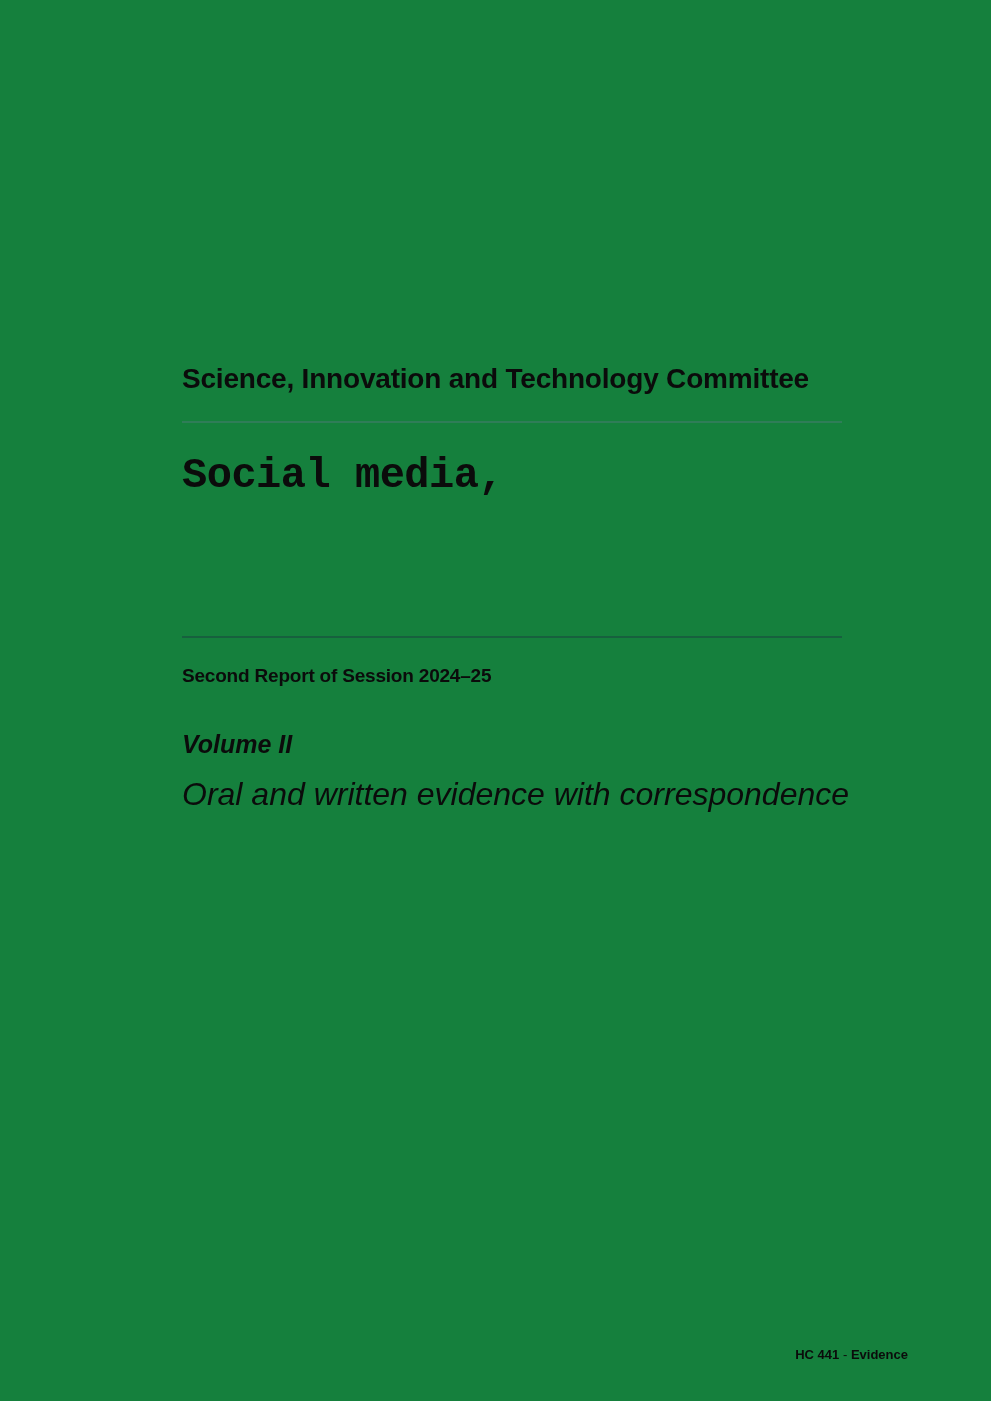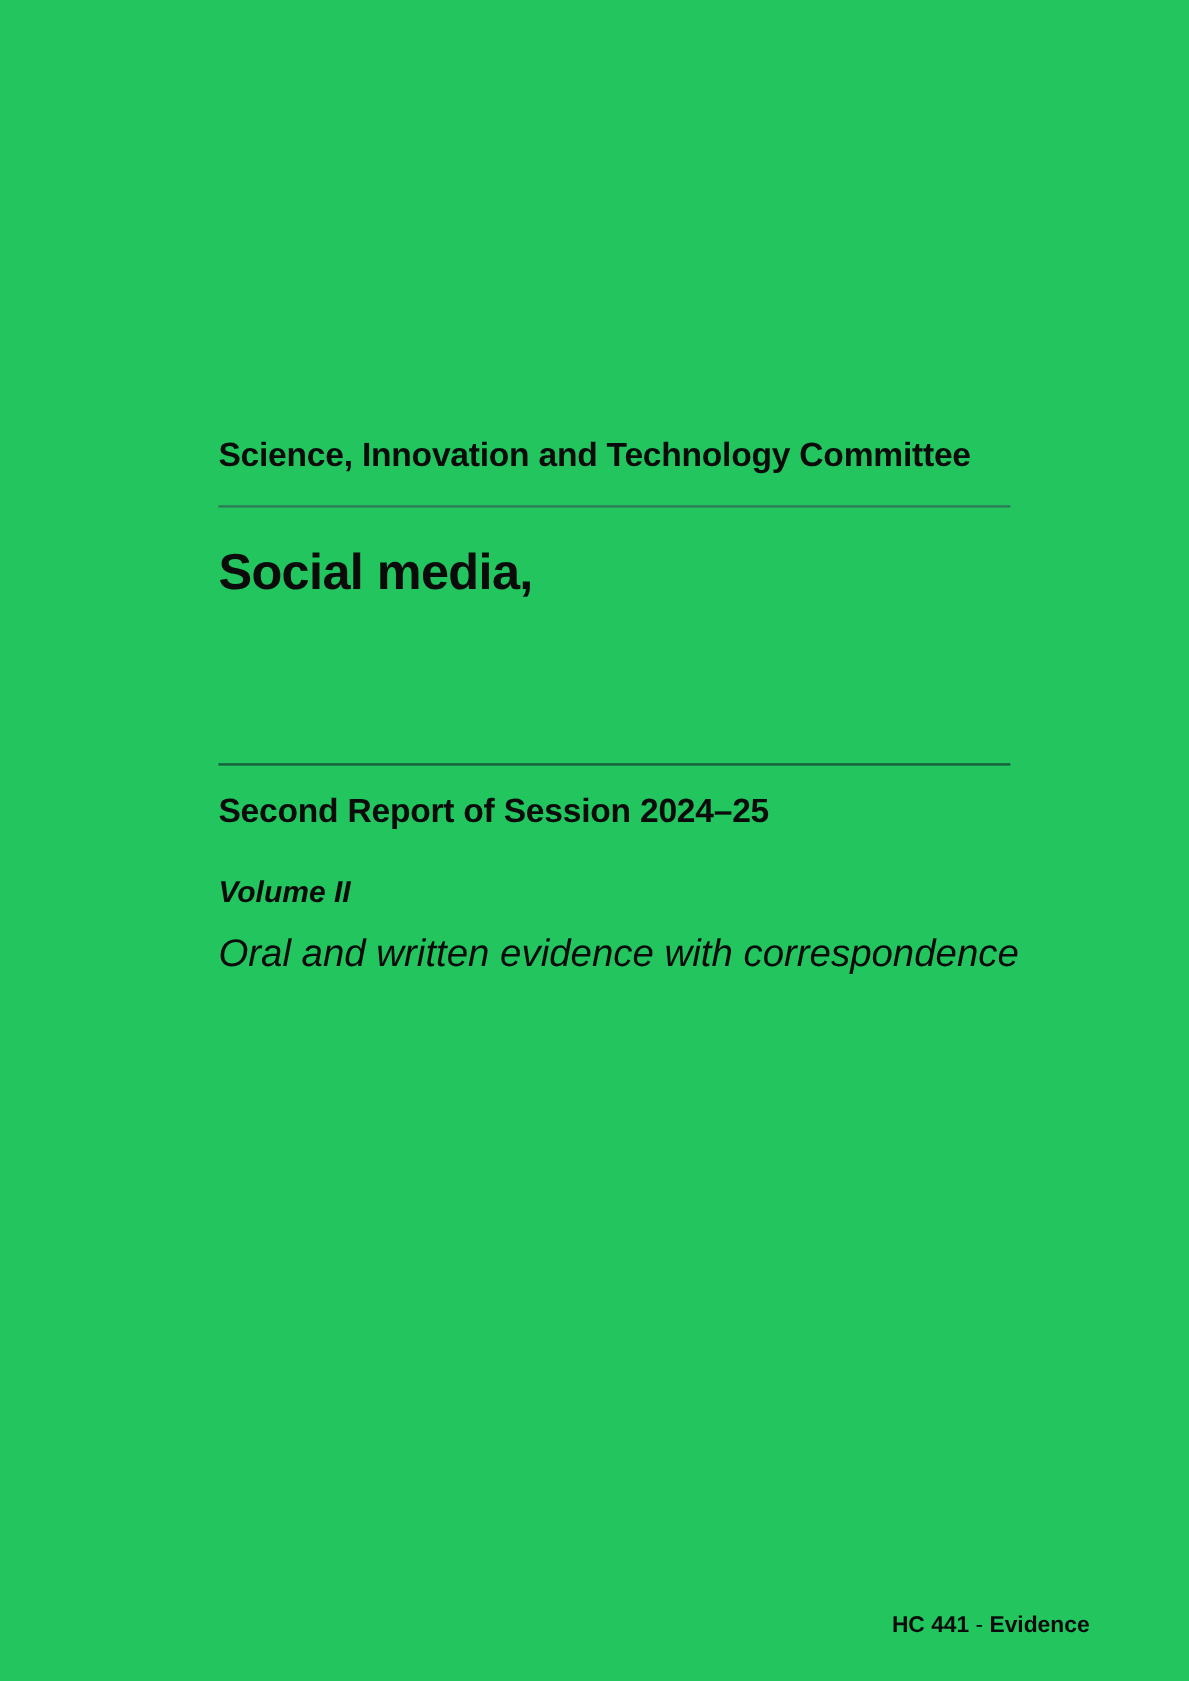--- a/index.html
+++ b/index.html
@@ -4,21 +4,21 @@
 <style>
   html, body {
     margin: 0;
     padding: 0;
     background: #e8e8e8;
   }
   .page {
     position: relative;
     width: 991px;
     height: 1401px;
-    background: #22c55e;
+    background: #15803d;
     font-family: "Liberation Sans", sans-serif;
     color: #0b0b0b;
     overflow: hidden;
   }
   .committee-name {
     position: absolute;
     left: 182px;
     top: 362px;
     margin: 0;
     font-size: 28px;
@@ -44,27 +44,27 @@
     left: 182px;
     top: 449px;
     margin: 0;
     font-size: 42px;
     line-height: 55px;
     font-weight: 700;
     letter-spacing: -0.5px;
     color: #0b0b0b;
     white-space: nowrap;
   }
-  .report-title span { display: block; }
+  .report-title span { display: block; font-family: Liberation Mono, monospace; }
   .session-report {
     position: absolute;
     left: 182px;
     top: 659px;
     margin: 0;
-    font-size: 28px;
+    font-size: 19px;
     line-height: 34px;
     font-weight: 700;
     letter-spacing: -0.2px;
     text-align: center;
   }
   .volume {
     position: absolute;
     left: 182px;
     top: 729px;
     margin: 0;
@@ -81,21 +81,21 @@
     font-size: 32px;
     line-height: 30px;
     font-weight: 400;
     font-style: italic;
   }
   .footer-ref {
     position: absolute;
     top: 1344px;
     right: 83px;
     margin: 0;
-    font-size: 19px;
+    font-size: 13px;
     line-height: 22px;
     font-weight: 400;
     white-space: nowrap;
   }
   .footer-ref .bold { font-weight: 700; }
 </style>
 </head>
 <body>
 
 <div class="page">

